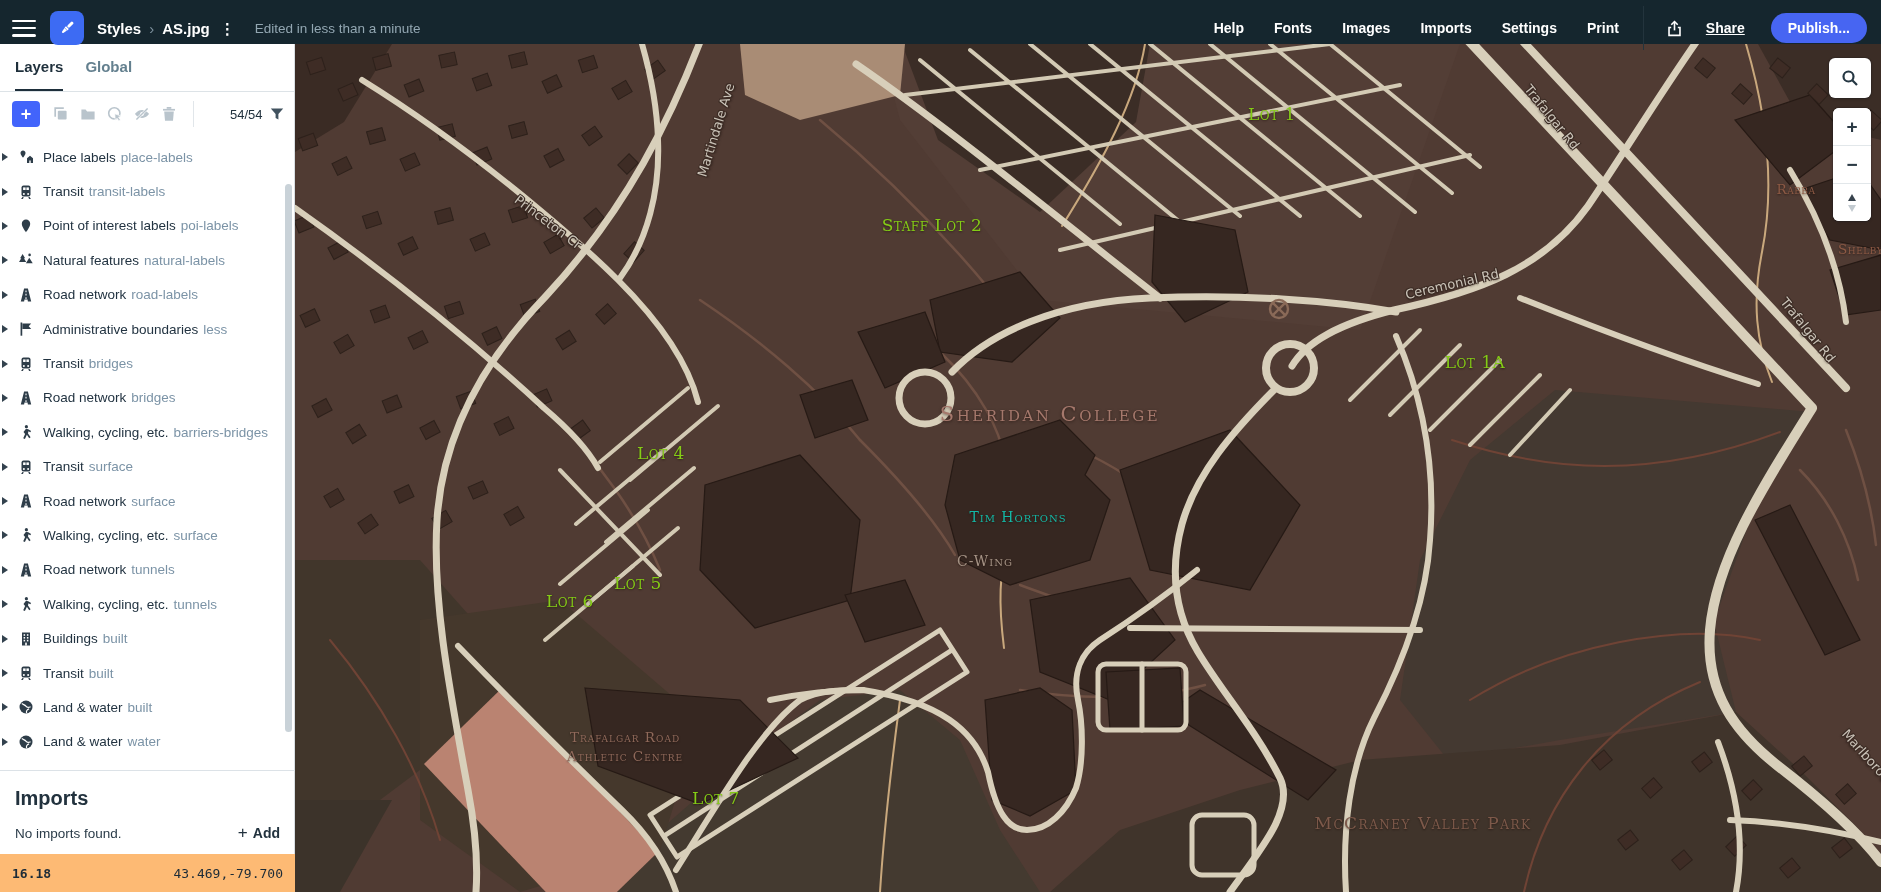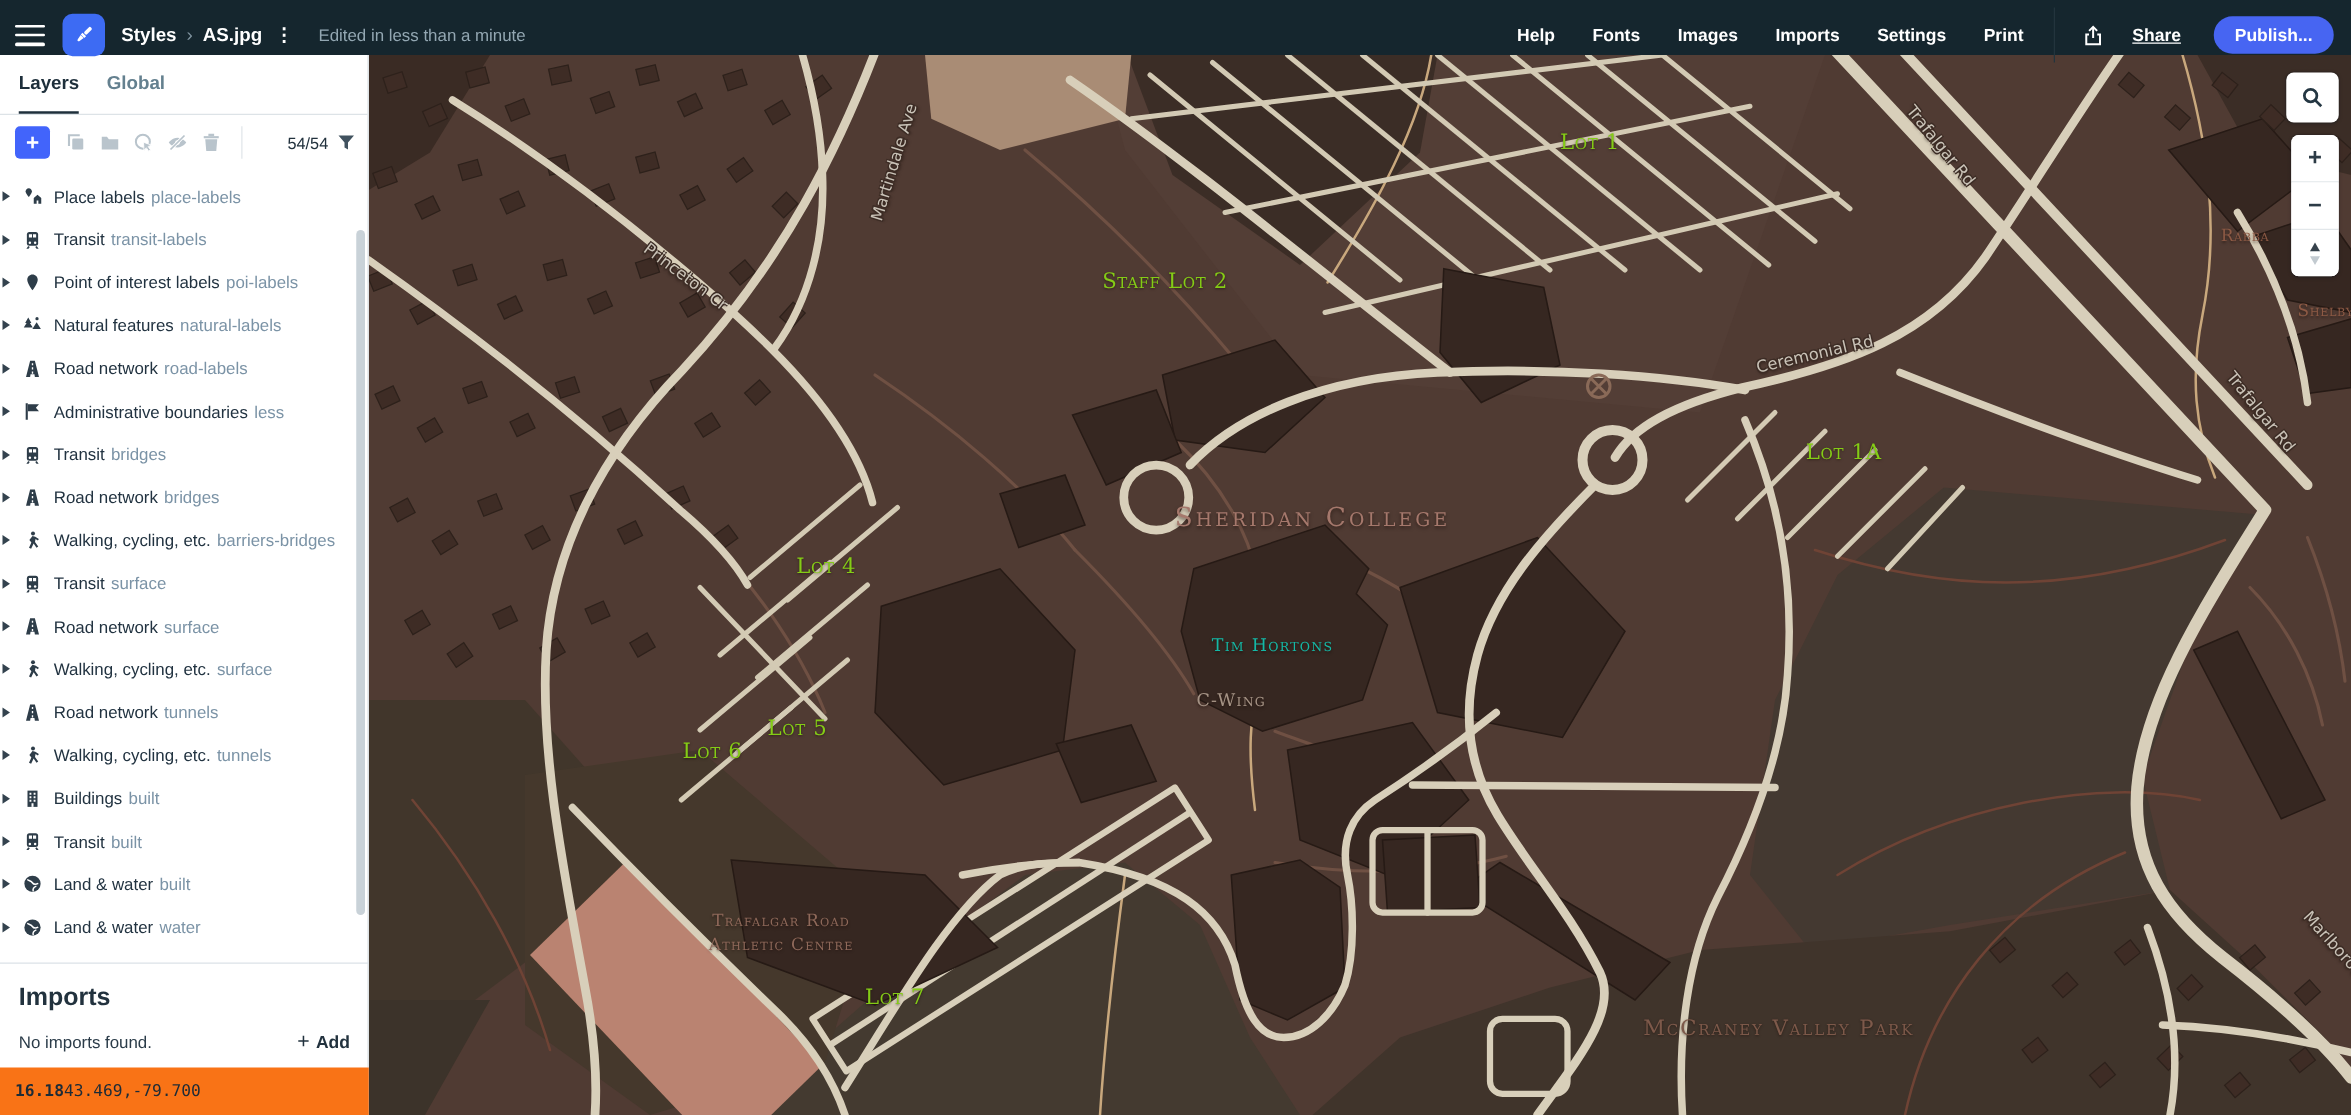--- a/index.html
+++ b/index.html
@@ -38,21 +38,21 @@
   .licon { width:16px; height:16px; margin-right:9px; flex:none; display:inline-flex; }
   .lname { font-size:13.5px; color:#223341; margin-right:5px; }
   .lsub { font-size:13.5px; color:#7b93a6; }
   .list-scrollbar { position:absolute; right:2px; top:140px; width:7px; height:548px; border-radius:4px; background:#c9d2d8; }
   .imports { position:absolute; left:0; top:726px; width:295px; border-top:1px solid #dce2e7; padding:16px 15px 0 15px; }
   .imports h3 { font-size:20px; color:#22323e; margin-bottom:13px; }
   .imports-row { display:flex; align-items:center; justify-content:space-between; }
   .imports-empty { font-size:13.5px; color:#2b3c49; }
   .add-import { display:flex; align-items:center; gap:5px; font-size:14px; font-weight:bold; color:#22323e; cursor:pointer; }
   .add-import .plus { font-size:17px; font-weight:normal; }
-  .statusbar { position:absolute; left:0; top:854px; width:295px; height:38px; background:#f97316; display:flex; align-items:center; padding:0 12px; font-family:"DejaVu Sans Mono",monospace; font-size:13px; color:#1c2b37; z-index:35; }
+  .statusbar { position:absolute; left:0; top:854px; width:295px; height:38px; background:#fdba74; display:flex; align-items:center; justify-content:space-between; padding:0 12px; font-family:"DejaVu Sans Mono",monospace; font-size:13px; color:#1c2b37; z-index:35; }
   .statusbar .zoomlvl { font-weight:bold; }
 
   
   .map { position:absolute; left:295px; top:44px; width:1586px; height:848px; background:#503b33; overflow:hidden; }
   .map svg.mapart { position:absolute; left:0; top:0; }
   .map-labels { position:absolute; inset:0; pointer-events:none; }
   .ml { position:absolute; font-family:"DejaVu Serif",serif; font-variant:small-caps; white-space:nowrap; pointer-events:none; }
   .ml.lot { font-size:17px; color:#84cc16; letter-spacing:.5px; text-shadow:0 1px 2px rgba(25,12,8,.55); }
   .ml.road { font-family:"DejaVu Sans",sans-serif; font-variant:normal; font-size:13px; color:#c9c2b7;
       text-shadow:-1px -1px 0 #3c2c25,1px -1px 0 #3c2c25,-1px 1px 0 #3c2c25,1px 1px 0 #3c2c25,0 2px 2px rgba(20,10,6,.5); }

